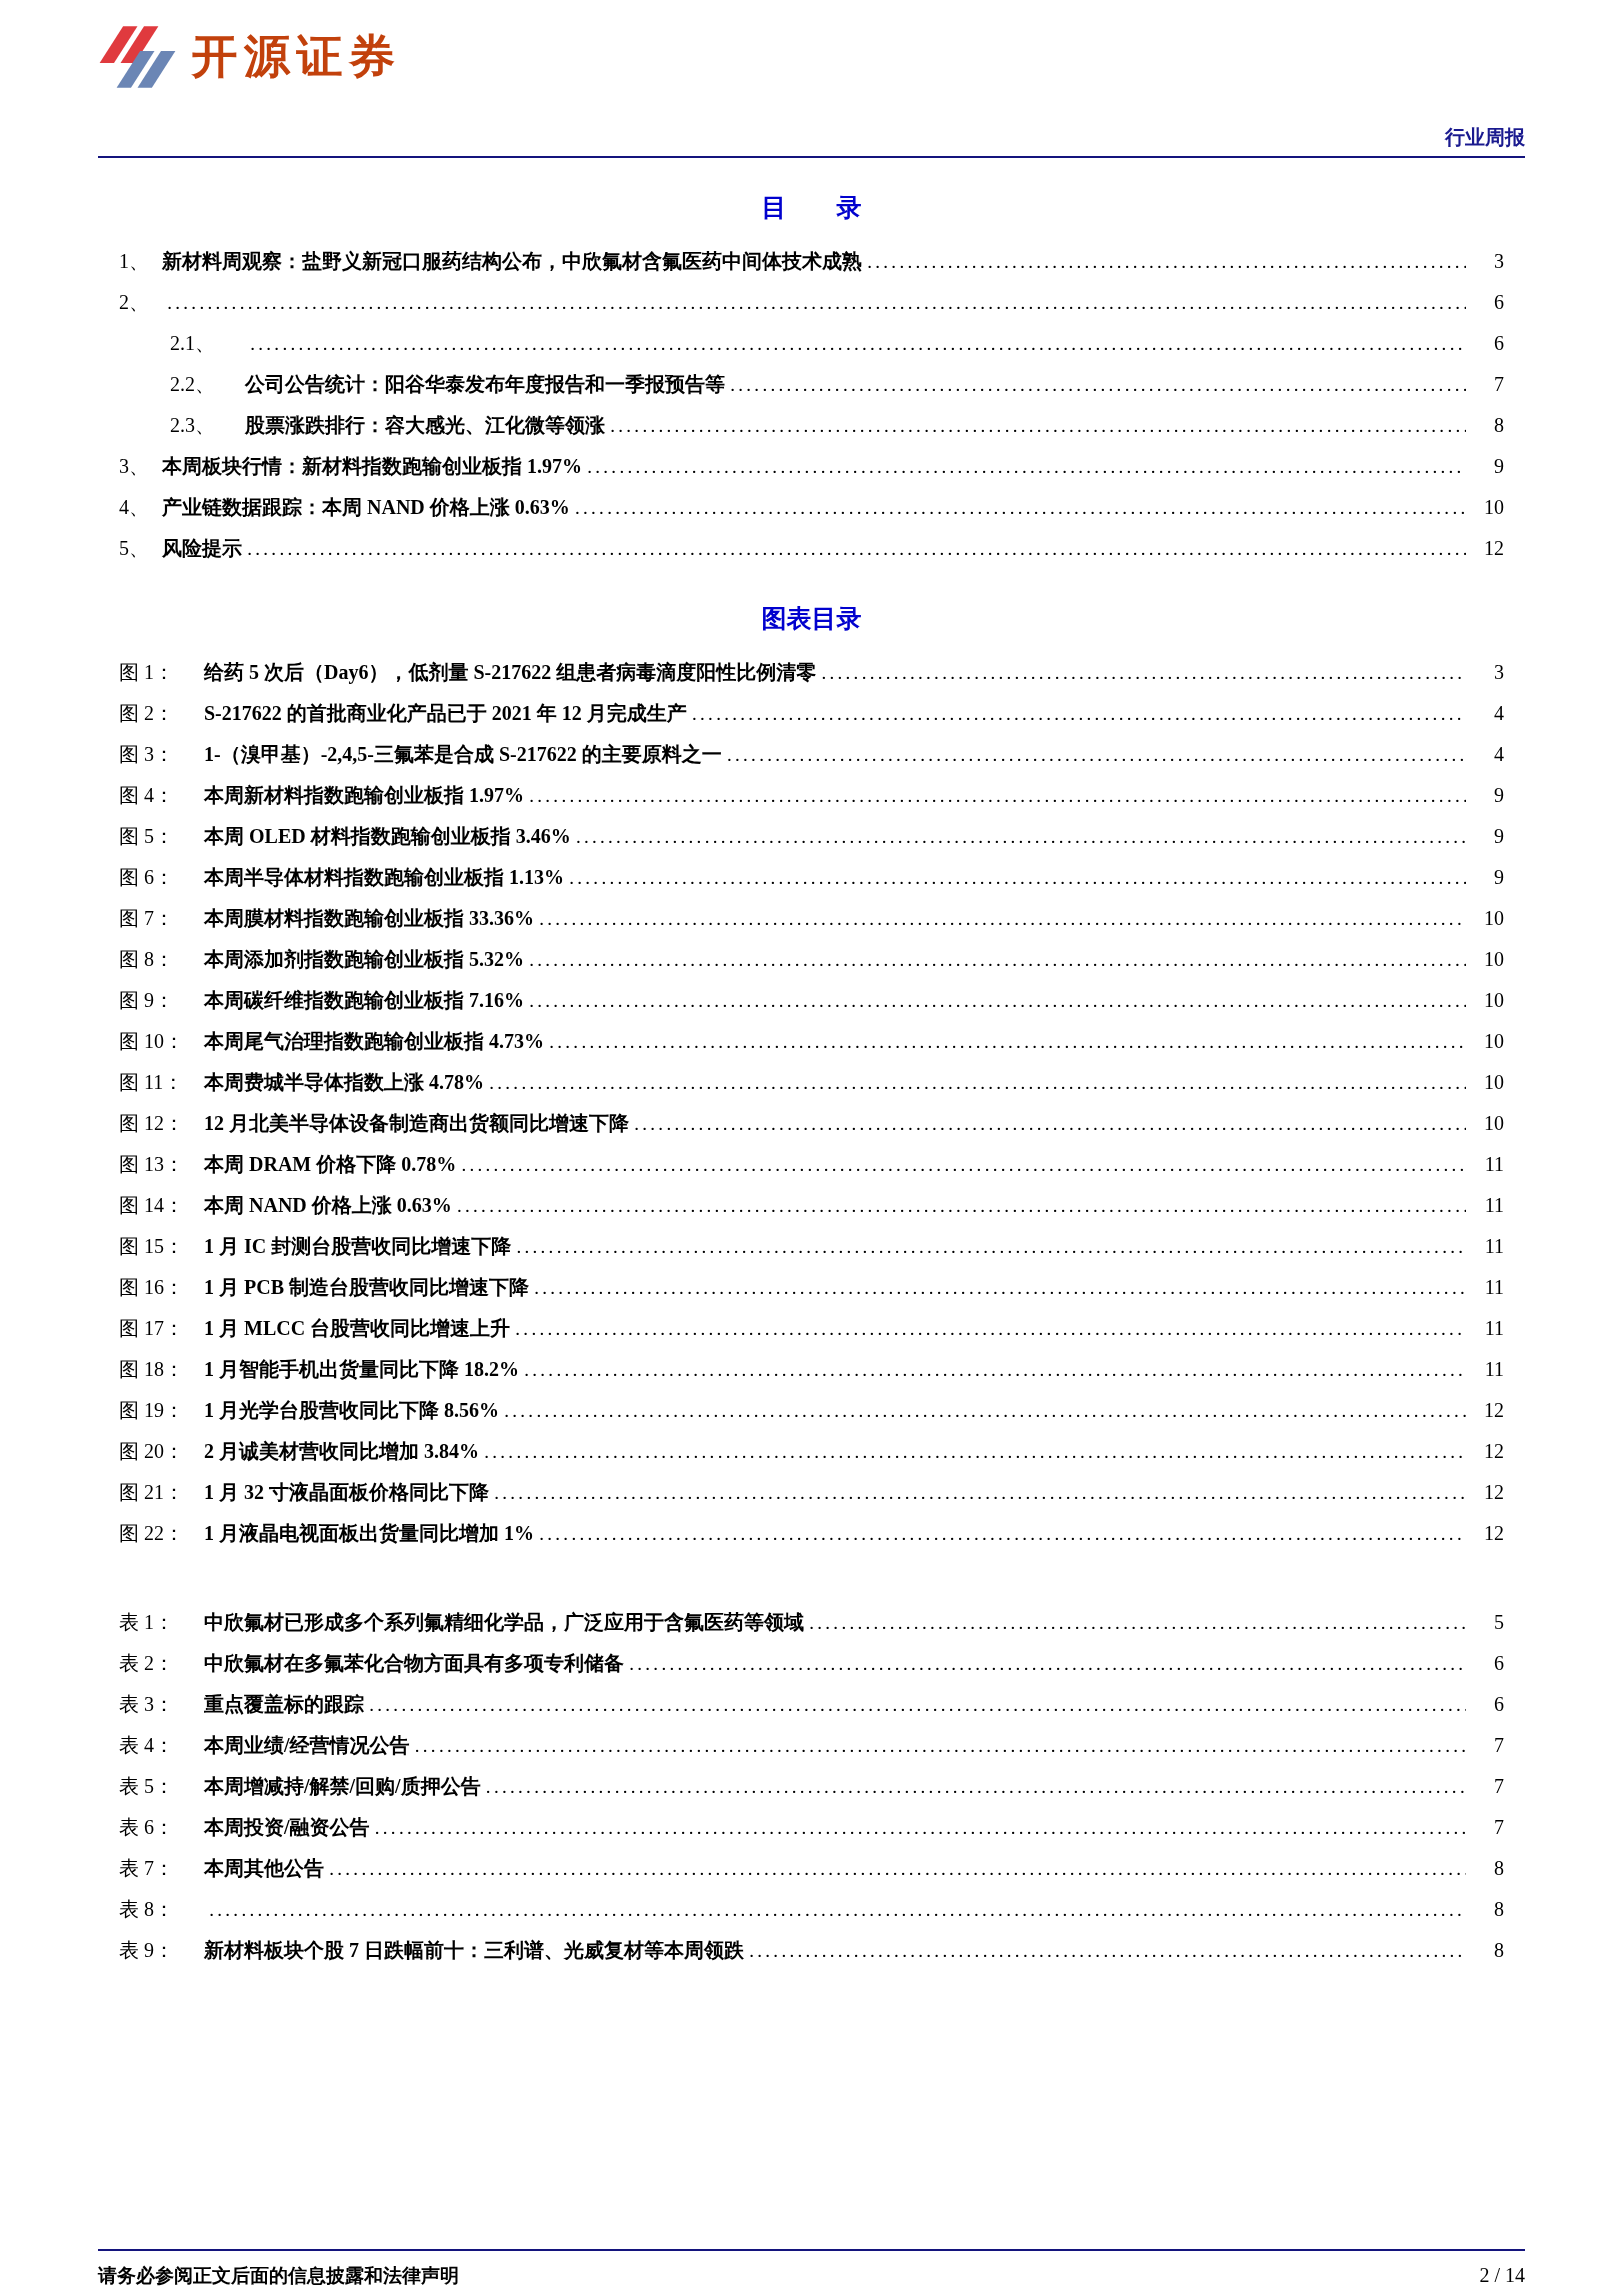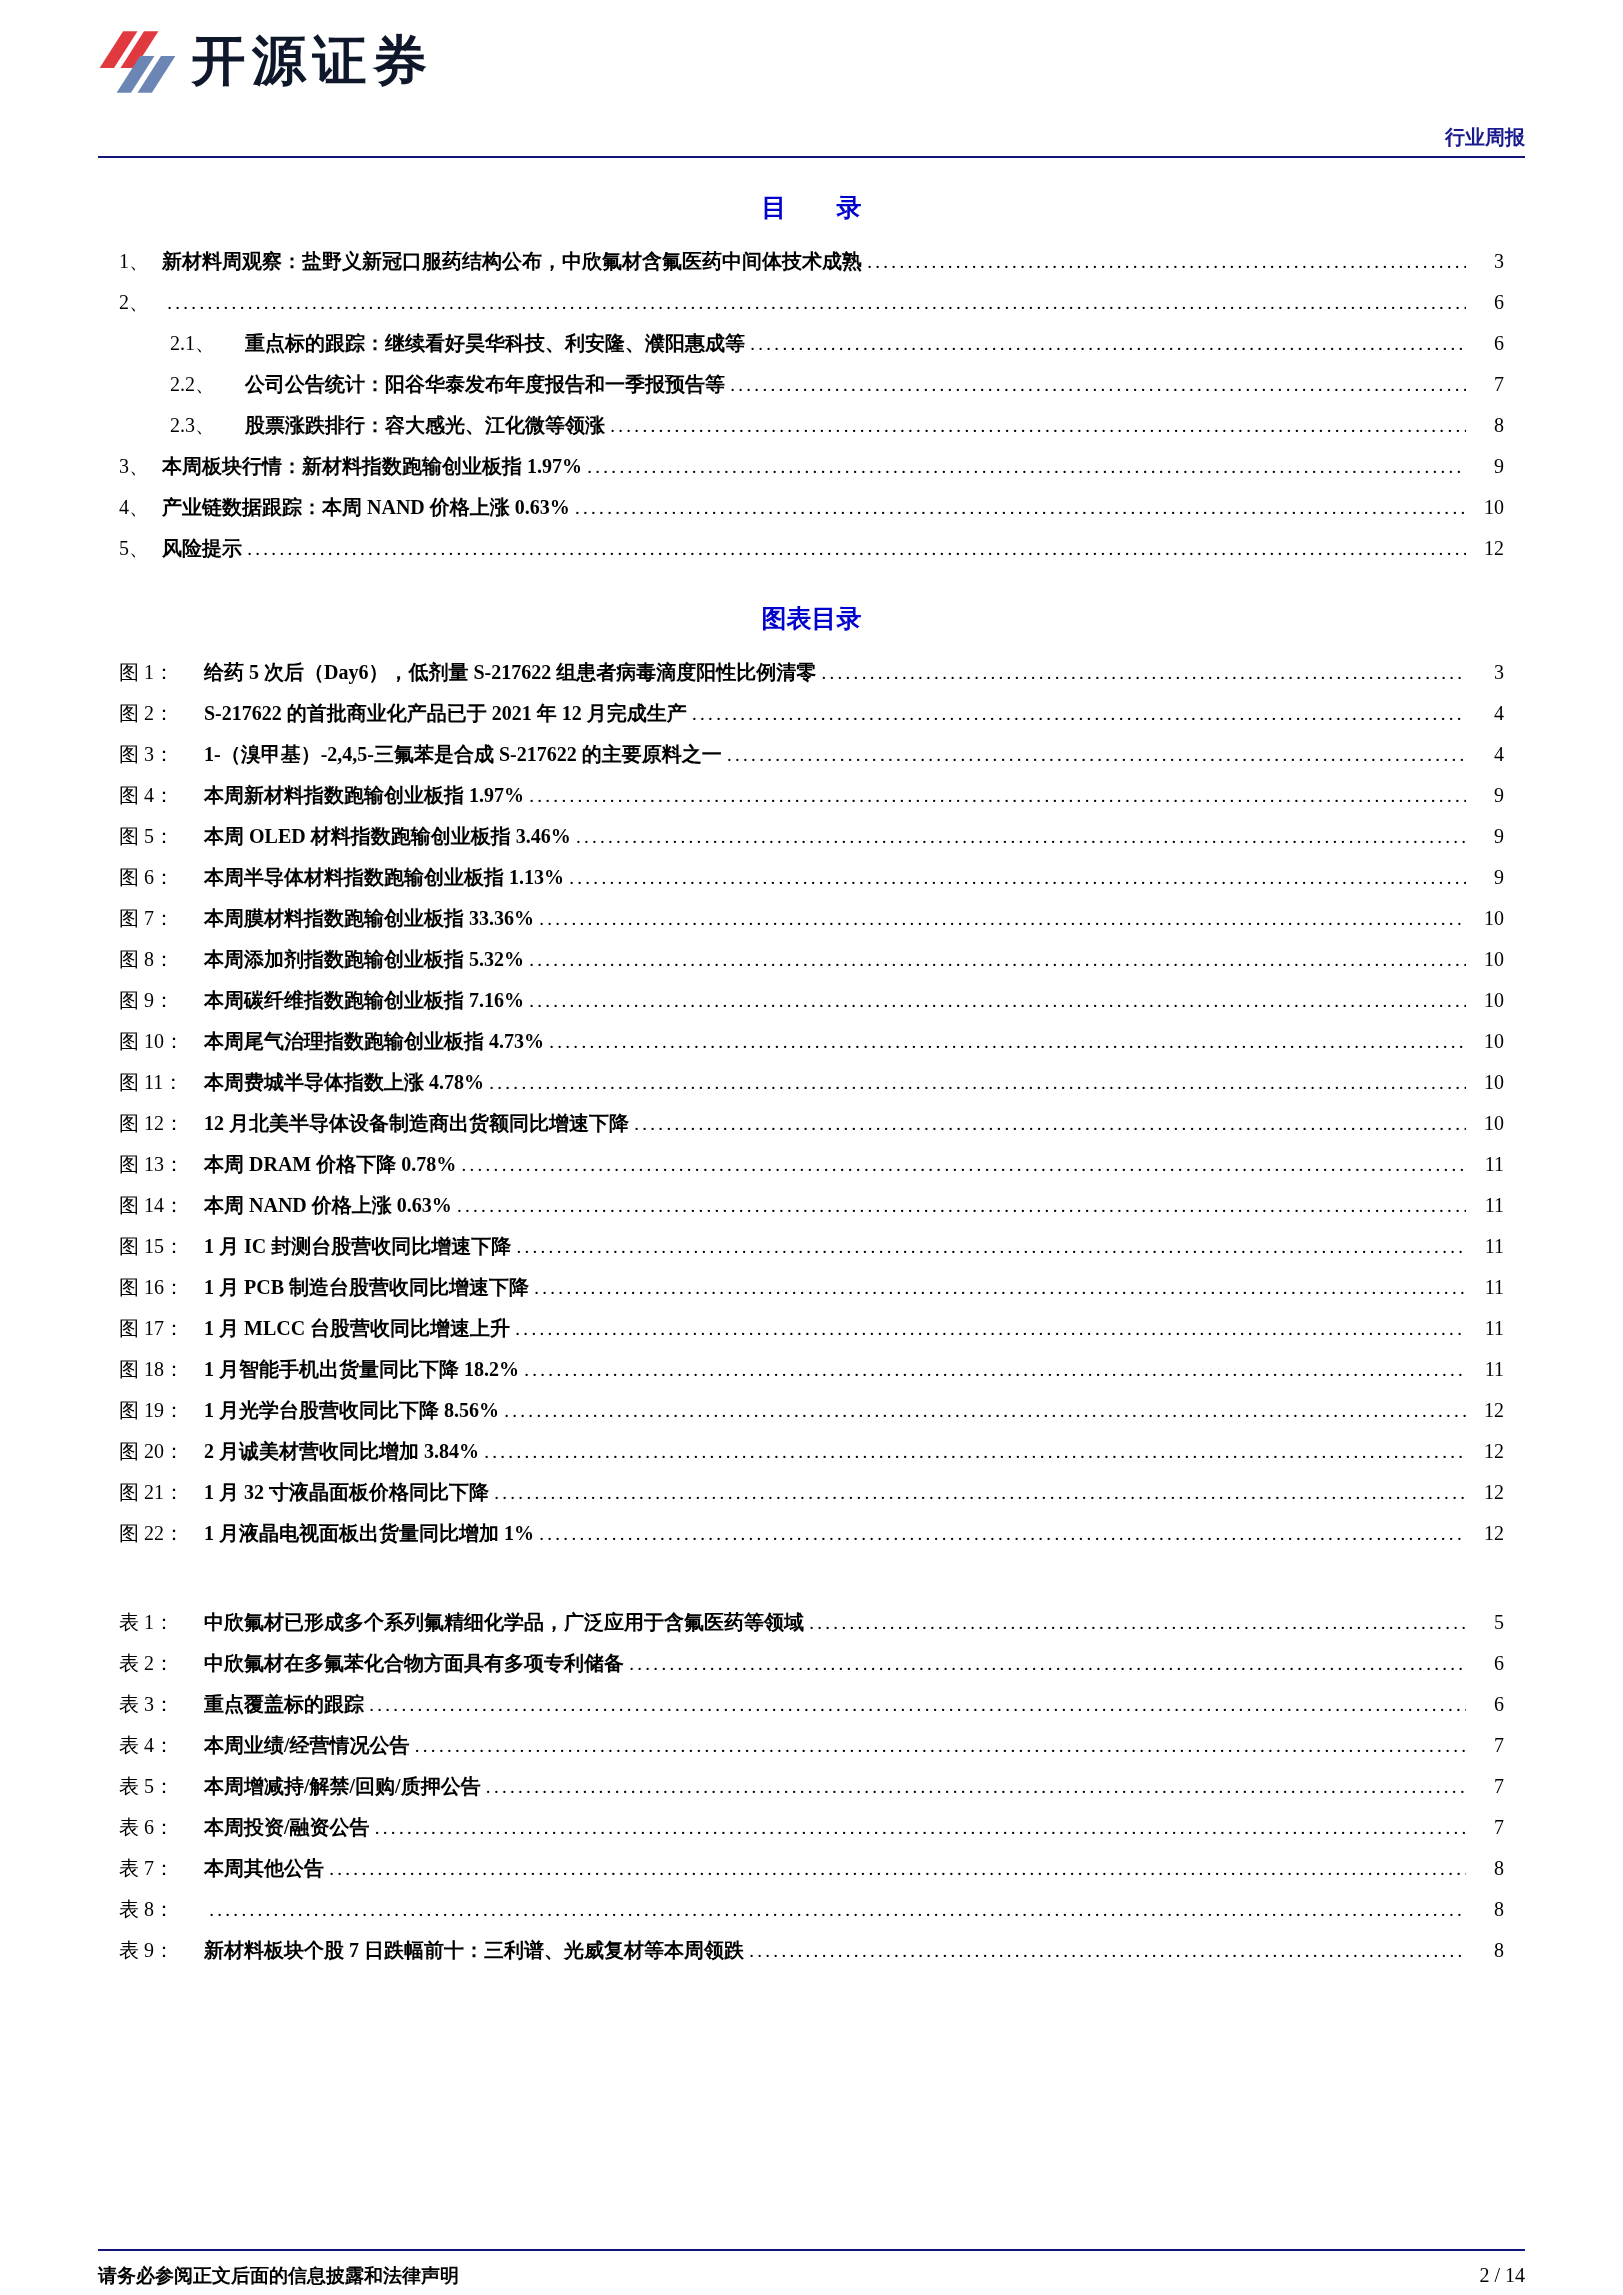--- a/index.html
+++ b/index.html
@@ -19,23 +19,23 @@
     display: flex;
     justify-content: space-between;
     align-items: flex-start;
     padding: 25px 98px 0 98px;
     height: 156px;
     box-sizing: border-box;
   }
   .logo { display: flex; align-items: center; gap: 14.4px; }
   .logo-icon { width: 79px; height: 64px; }
   .logo-text {
-    font-size: 54px;
+    font-size: 46px;
     font-weight: bold;
-    color: #0f172a;
+    color: #c2410c;
     letter-spacing: 6.5px;
     font-family: "Liberation Sans", "DejaVu Sans", sans-serif;
   }
   .report-type {
     align-self: flex-end;
     font-size: 20px;
     font-weight: bold;
     color: #1a1a8f;
     padding-bottom: 5.2px;
     margin-top: 48px;
@@ -126,21 +126,20 @@
   </div>
 
   <div class="toc-row lvl1">
     <span class="num">2、</span>
     <span class="leader"></span>
     <span class="pg">6</span>
   </div>
 
   <div class="toc-row lvl2">
     <span class="num">2.1、</span>
-    <span class="txt">重点标的跟踪：继续看好昊华科技、利安隆、濮阳惠成等</span>
     <span class="leader"></span>
     <span class="pg">6</span>
   </div>
 
   <div class="toc-row lvl2">
     <span class="num">2.2、</span>
     <span class="txt">公司公告统计：阳谷华泰发布年度报告和一季报预告等</span>
     <span class="leader"></span>
     <span class="pg">7</span>
   </div>

